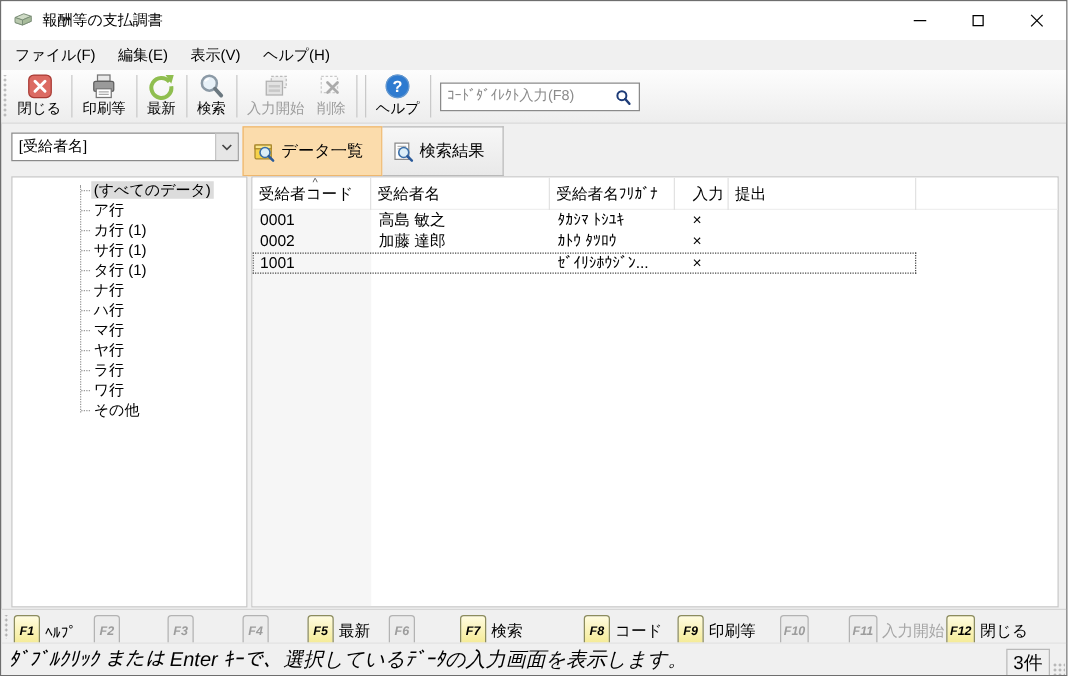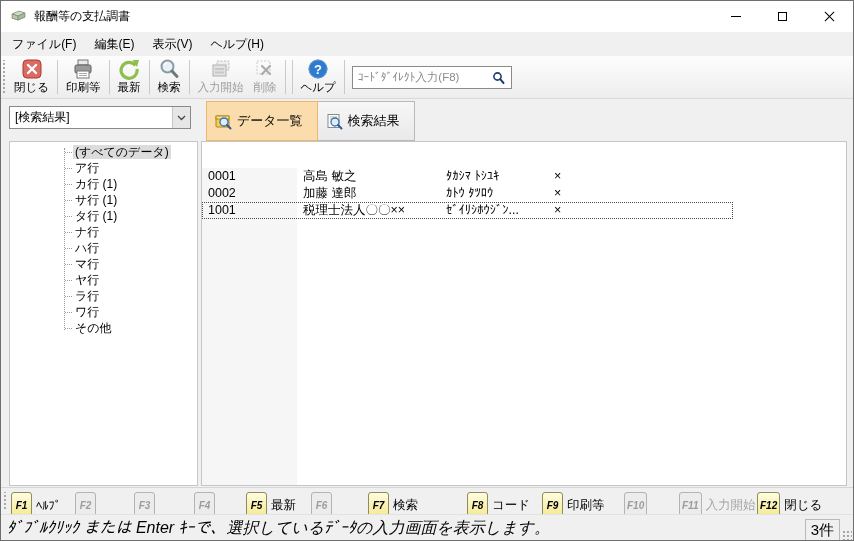--- a/index.html
+++ b/index.html
@@ -44,21 +44,21 @@
   .code-box input{ border:none; outline:none; width:130px; height:19px; margin-left:5px;
     font-size:11.5px; font-family:inherit; color:#000; background:transparent; }
   .code-box input::placeholder{ color:#8b8b8b; opacity:1; }
   .code-box .mag{ position:absolute; right:6px; top:4px; }
   
   .combo{ position:absolute; left:8px; top:105px; width:182px; height:23px;
     background:#fff; border:1px solid #8a8a8a; display:flex; align-items:center; }
   .combo .val{ flex:1; padding-left:5px; }
   .combo .drop{ width:18px; height:21px; background:#e6e6e6; border-left:1px solid #c5c5c5;
     display:flex; align-items:center; justify-content:center; }
-  .tabs{ position:absolute; left:205px; top:100px; height:24px; display:flex; }
+  .tabs{ position:absolute; left:193px; top:100px; height:24px; display:flex; }
   .tab{ height:40px; padding:0 14px 0 8px; display:flex; align-items:center; gap:5px; font-size:13px; }
   .tab.active{ background:#fbdcac; border:1px solid #eeb76e; }
   .tab.inactive{ background:linear-gradient(#f7f7f7,#e9e9e9); border:1px solid #b9b9b9; border-left:none; }
   
   .tree-panel{ position:absolute; left:8px; top:140px; width:189px; height:345px;
     background:#fff; border:1px solid #c6c6c6; overflow:hidden;padding-left:40px; }
   .tree{ position:relative; padding-top:2px; }
   .tree::before{ content:""; position:absolute; left:14px; top:6px; height:182px;
     border-left:1px dotted #9a9a9a; }
   .tree-item{ position:relative; height:16px; line-height:16px; padding-left:23px; white-space:nowrap; }
@@ -214,21 +214,21 @@
     <div class="code-box">
       <input type="text" placeholder="ｺｰﾄﾞﾀﾞｲﾚｸﾄ入力(F8)" style="">
       <svg class="mag" width="13" height="14" viewBox="0 0 13 14">
         <circle cx="5.5" cy="5.5" r="3.6" fill="none" stroke="#1e3c78" stroke-width="1.6"></circle>
         <line x1="8.2" y1="8.2" x2="11.5" y2="12" stroke="#1e3c78" stroke-width="2" stroke-linecap="round"></line>
       </svg>
     </div>
   </div>
 
   <div class="combo">
-    <span class="val">[検索結果]</span>
+    <span class="val">[受給者名]</span>
     <span class="drop">
       <svg width="9" height="6" viewBox="0 0 9 6">
         <path d="M1 1 L4.5 4.5 L8 1" fill="none" stroke="#444" stroke-width="1.3"></path>
       </svg>
     </span>
   </div>
 
   <div class="tabs">
     <div class="tab active">
       <svg width="17" height="17" viewBox="0 0 17 17">
@@ -263,38 +263,55 @@
       <div class="tree-item"><span class="tl">マ行</span></div>
       <div class="tree-item"><span class="tl">ヤ行</span></div>
       <div class="tree-item"><span class="tl">ラ行</span></div>
       <div class="tree-item"><span class="tl">ワ行</span></div>
       <div class="tree-item"><span class="tl">その他</span></div>
     </div>
   </div>
 
   <div class="list-panel">
     <div class="col-shade"></div>
+    <div class="lhead">
+      <div class="lh-cell c0">
+        <span>受給者コード</span>
+        <span class="sort-caret">^</span>
+      </div>
+      <div class="lh-cell c1">
+          <span>受給者名</span>
+        </div>
+      <div class="lh-cell c2">
+          <span>受給者名ﾌﾘｶﾞﾅ</span>
+        </div>
+      <div class="lh-cell c3">
+          <span>入力</span>
+        </div>
+      <div class="lh-cell c4">
+          <span>提出</span>
+        </div>
+    </div>
     <div class="lrows">
       <div class="lrow" style="width:531px;">
         <span class="lcell c0">0001</span>
         <span class="lcell c1">高島 敏之</span>
         <span class="lcell c2">ﾀｶｼﾏ ﾄｼﾕｷ</span>
         <span class="lcell c3">×</span>
         <span class="lcell c4"></span>
       </div>
       <div class="lrow" style="width:531px;">
         <span class="lcell c0">0002</span>
         <span class="lcell c1">加藤 達郎</span>
         <span class="lcell c2">ｶﾄｳ ﾀﾂﾛｳ</span>
         <span class="lcell c3">×</span>
         <span class="lcell c4"></span>
       </div>
       <div class="lrow focused" style="width:531px;">
         <span class="lcell c0">1001</span>
-        <span class="lcell c1">税理士法人〇〇××</span>
         <span class="lcell c2">ｾﾞｲﾘｼﾎｳｼﾞﾝ...</span>
         <span class="lcell c3">×</span>
         <span class="lcell c4"></span>
       </div>
     </div>
   </div>
 
   <div class="fnbar">
     <div class="gripper"></div>
     <div class="fn-item" style="left:10px">

